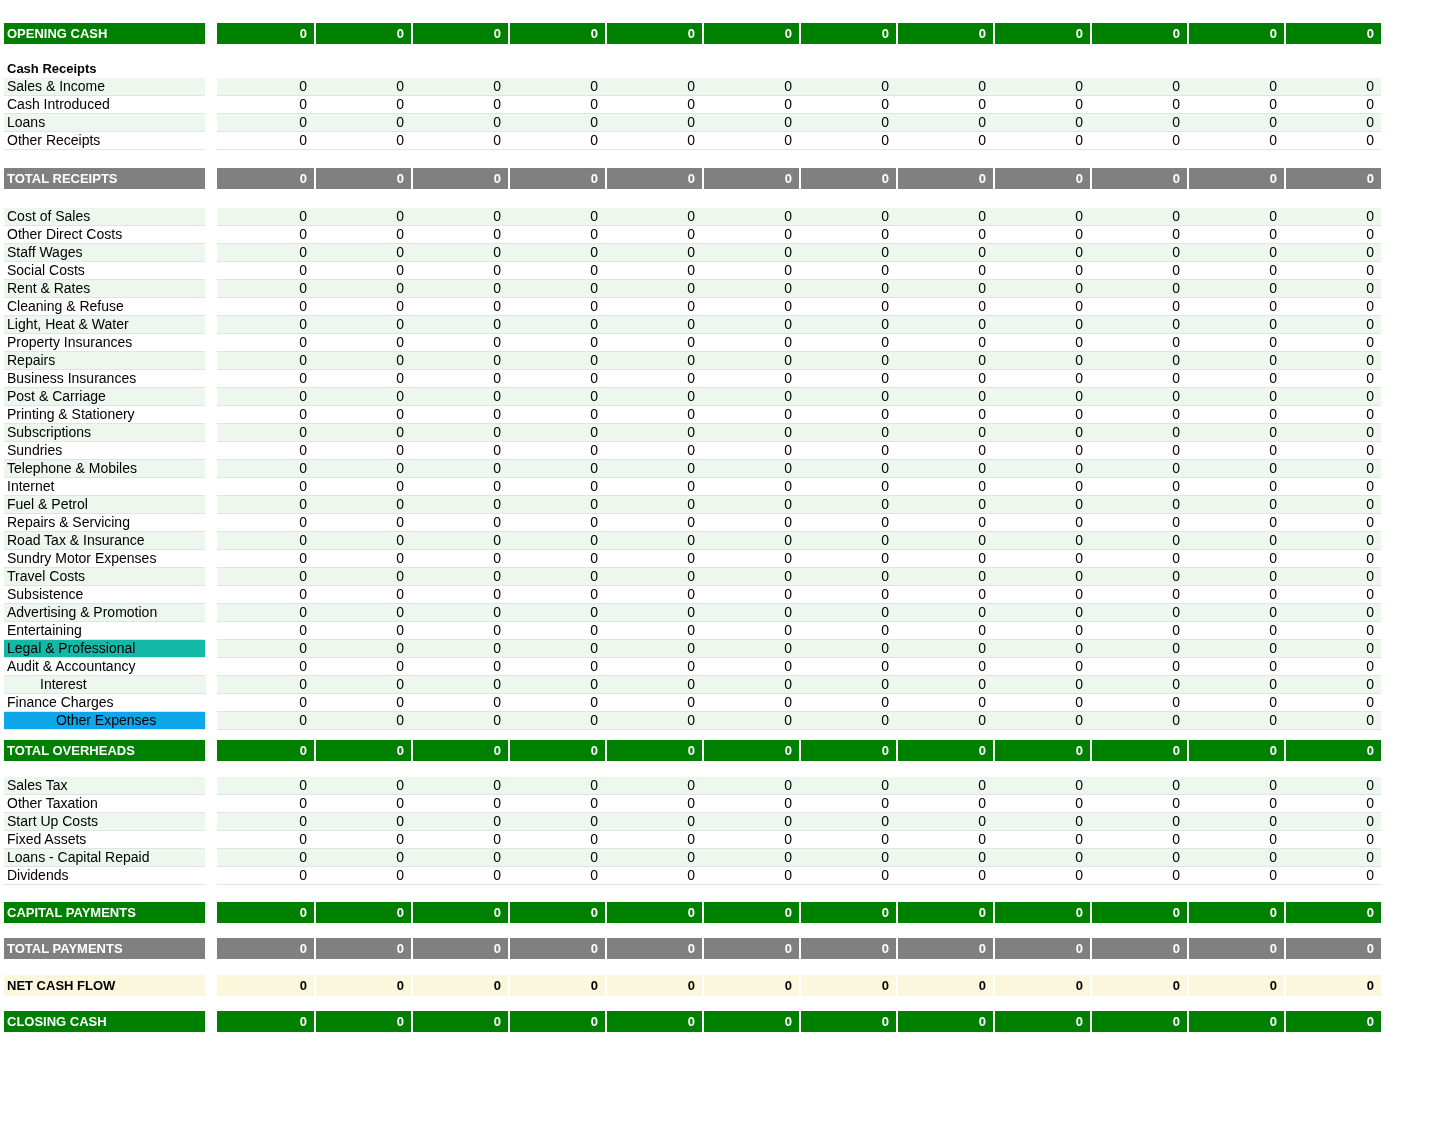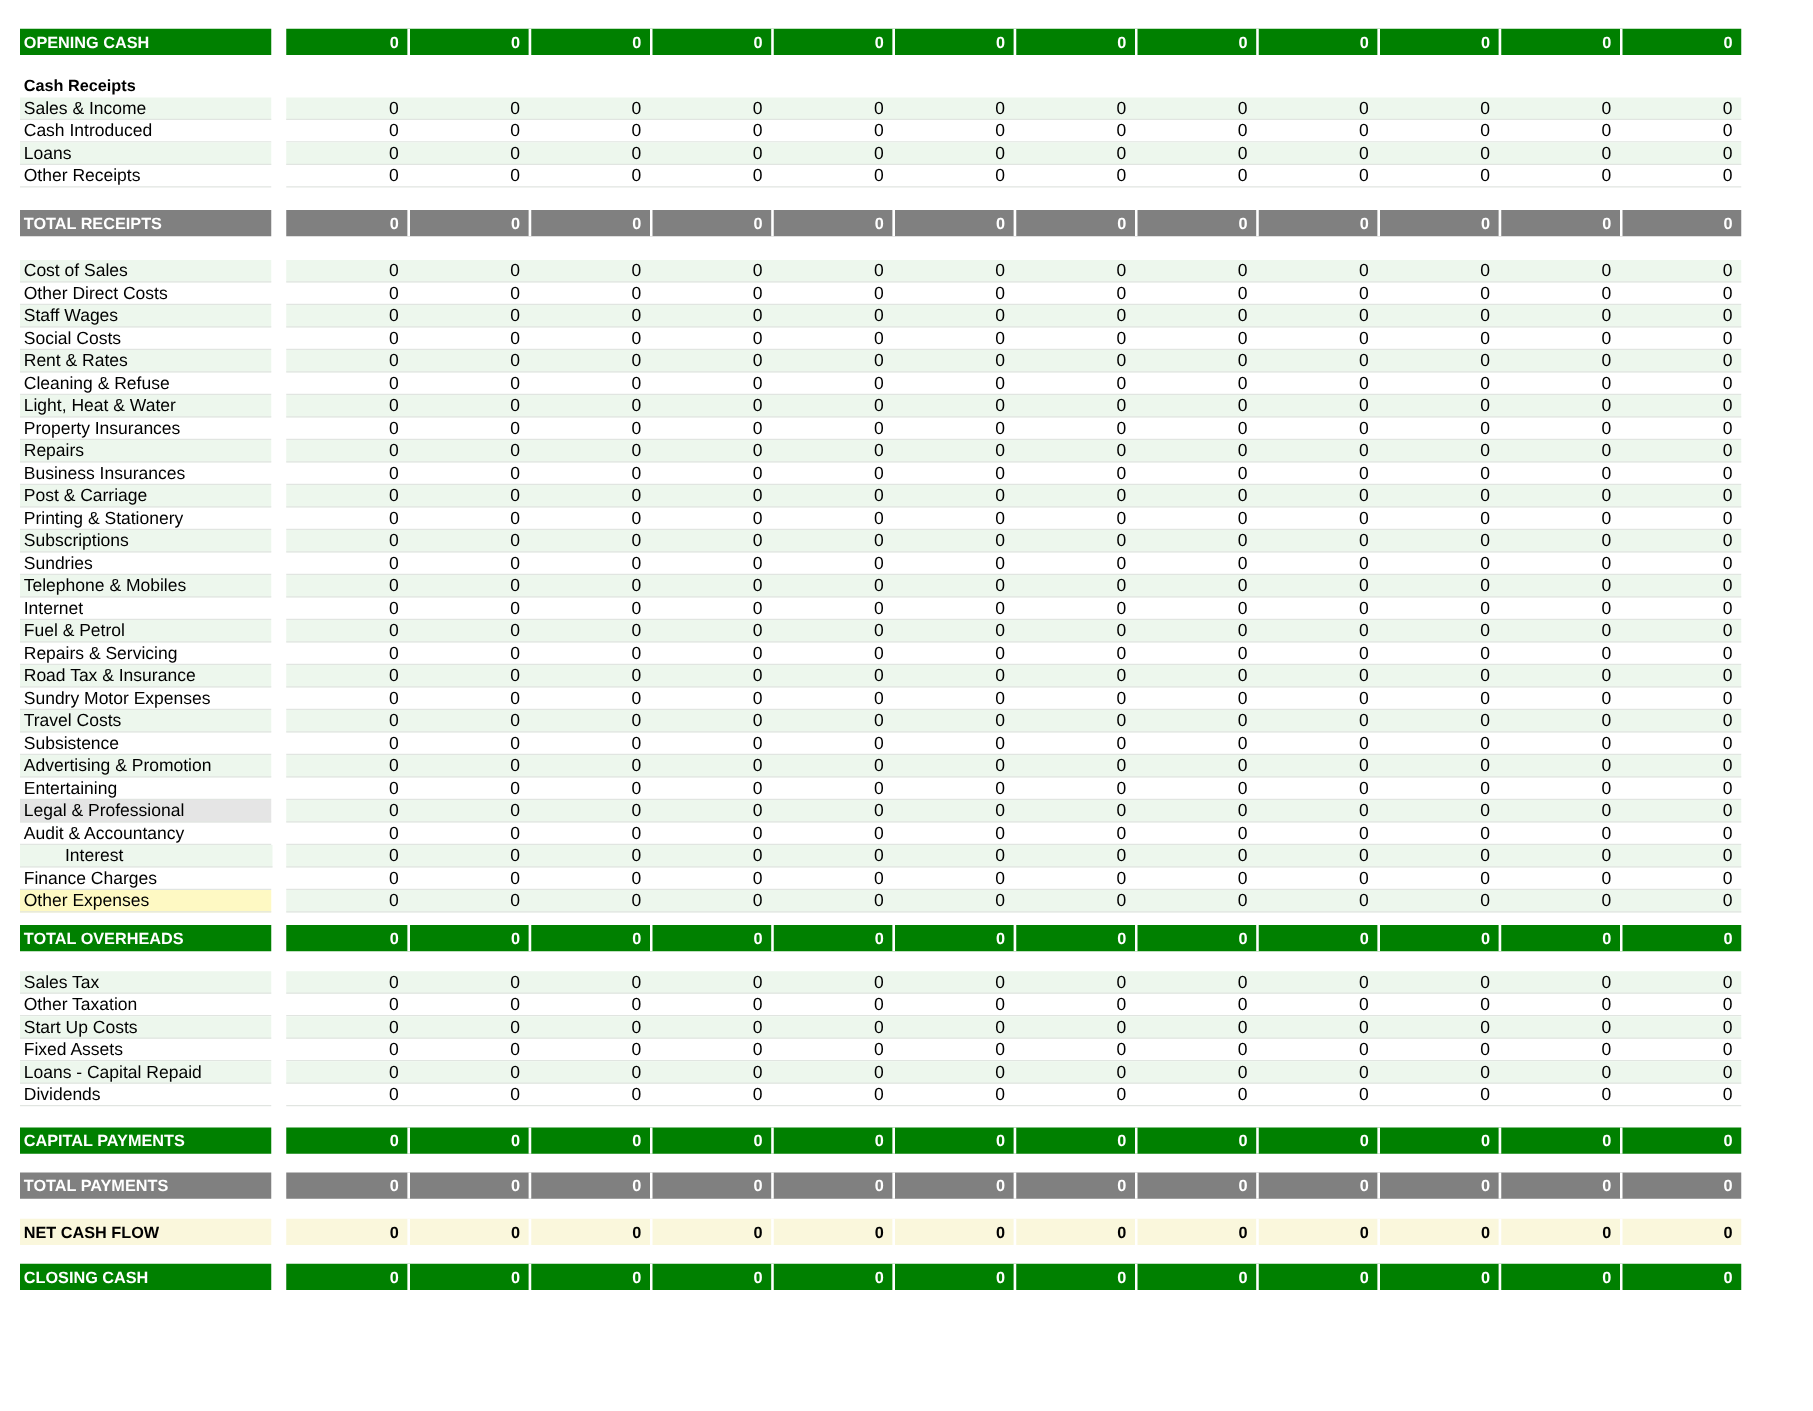--- a/index.html
+++ b/index.html
@@ -12,21 +12,21 @@
               padding:8px 26px 0 12px; height:40px; }
   .biz-title   { font-size:19px; font-weight:bold; letter-spacing:0.2px; }
   .report-title{ font-size:19px; font-weight:bold; letter-spacing:0.2px; }
 
   .months-row { display:flex; margin:16px 0 0 262px; height:20px; width:1164px; }
   .month-cell { width:97px; text-align:right; padding-right:7px; font-size:13px;
                 font-weight:bold; color:#808080; line-height:20px; }
 
   #rows-container { margin-top:23px; }
 
-  .row { display:flex; margin-left:16px; width:1377px; }
+  .row { display:flex; margin-left:4px; width:1377px; }
   .label-col { width:240px; padding-left:3px; overflow:hidden; white-space:nowrap; }
   .gutter    { width:14px; }
   .data-col  { width:1164px; display:flex; }
   .cell      { width:97px; text-align:right; padding-right:7px; }
 
   
   .row-item { height:18px; font-size:14px; }
   .row-item .label-col, .row-item .data-col { height:18px; line-height:17px;
         border-bottom:1px solid #E1E5E1; }
   .row-item .cell { line-height:17px; }
@@ -592,21 +592,21 @@
           <div class="cell">0</div>
           <div class="cell">0</div>
           <div class="cell">0</div>
           <div class="cell">0</div>
           <div class="cell">0</div>
           <div class="cell">0</div>
           <div class="cell">0</div>
         </div>
       </div>
       <div class="row row-item">
-        <div class="label-col" style="background: #e5e5e5;">Legal &amp; Professional</div>
+        <div class="label-col" style="background: #14b8a6;">Legal &amp; Professional</div>
         <div class="gutter"></div>
         <div class="data-col" style="background: rgb(237, 247, 237);">
           <div class="cell">0</div>
           <div class="cell">0</div>
           <div class="cell">0</div>
           <div class="cell">0</div>
           <div class="cell">0</div>
           <div class="cell">0</div>
           <div class="cell">0</div>
           <div class="cell">0</div>
@@ -664,21 +664,21 @@
           <div class="cell">0</div>
           <div class="cell">0</div>
           <div class="cell">0</div>
           <div class="cell">0</div>
           <div class="cell">0</div>
           <div class="cell">0</div>
           <div class="cell">0</div>
         </div>
       </div>
       <div class="row row-item">
-        <div class="label-col" style="background: #fef9c3;">Other Expenses</div>
+        <div class="label-col" style="background: #0ea5e9; text-align: center;">Other Expenses</div>
         <div class="gutter"></div>
         <div class="data-col" style="background: rgb(237, 247, 237);">
           <div class="cell">0</div>
           <div class="cell">0</div>
           <div class="cell">0</div>
           <div class="cell">0</div>
           <div class="cell">0</div>
           <div class="cell">0</div>
           <div class="cell">0</div>
           <div class="cell">0</div>

